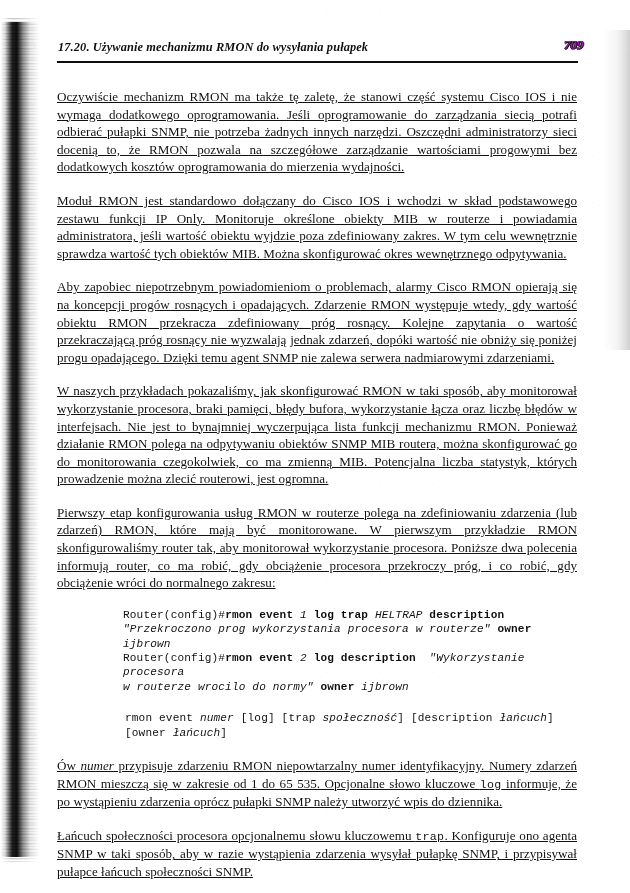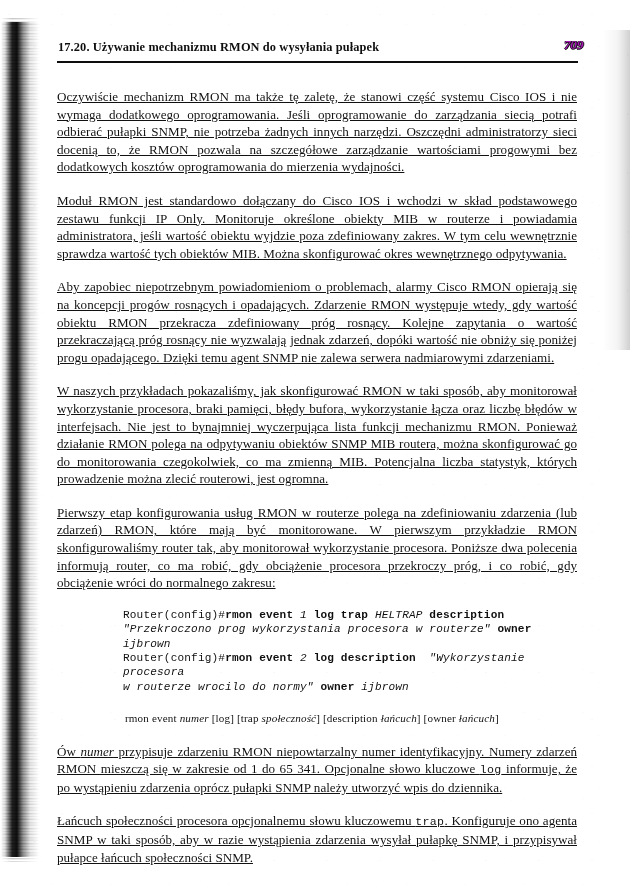--- a/index.html
+++ b/index.html
@@ -93,20 +93,21 @@
     top: 40px;
     width: 520px;
   }
 
   
   #running-head {
     position: relative;
     height: 30px;
   }
   #running-head .rh-title {
+    font-style: italic;
     font-weight: bold;
     font-size: 12.4px;
     letter-spacing: 0.1px;
     color: #131313;
     position: absolute;
     left: 1px;
     top: 0;
     white-space: nowrap;
   }
   #running-head .rh-pageno {
@@ -161,21 +162,21 @@
     line-height: 14.4px;
     color: #121212;
     margin: 0 0 0 0;
     padding-left: 21px;
     white-space: pre-wrap;
     letter-spacing: 0.15px;
   }
   .code b { font-weight: bold; }
   .code i { font-style: italic; }
   .code-block-1 { margin-top: 14px; margin-bottom: 17px; }
-  .code-block-2 { margin-top: 13px; margin-bottom: 17px; padding-left: 23px; font-family: Liberation Serif, serif; }
+  .code-block-2 { margin-top: 13px; margin-bottom: 17px; padding-left: 23px; }
 
   .line { display: block; padding-left: 45px; }
 </style>
 </head>
 <body>
 
 <div id="page">
 
   <div id="gutter-shadow"></div>
   <div id="gutter-noise"></div>
@@ -197,20 +198,20 @@
 
     <p class="para"><span>W naszych przykładach pokazaliśmy, jak skonfigurować RMON w taki sposób, aby monitorował wykorzystanie procesora, braki pamięci, błędy bufora, wykorzystanie łącza oraz liczbę błędów w interfejsach. Nie jest to bynajmniej wyczerpująca lista funkcji mechanizmu RMON. Ponieważ działanie RMON polega na odpytywaniu obiektów SNMP MIB routera, można skonfigurować go do monitorowania czegokolwiek, co ma zmienną MIB. Potencjalna liczba statystyk, których prowadzenie można zlecić routerowi, jest ogromna.</span></p>
 
     <p class="para"><span>Pierwszy etap konfigurowania usług RMON w routerze polega na zdefiniowaniu zdarzenia (lub zdarzeń) RMON, które mają być monitorowane. W pierwszym przykładzie RMON skonfigurowaliśmy router tak, aby monitorował wykorzystanie procesora. Poniższe dwa polecenia informują router, co ma robić, gdy obciążenie procesora przekroczy próg, i co robić, gdy obciążenie wróci do normalnego zakresu:</span></p>
 
     <div class="code code-block-1"><span class="line"><span>Router(config)#</span><b>rmon event </b><i>1</i><b> log trap </b><i>HELTRAP</i><b> description</b></span><span class="line"><i>"Przekroczono prog wykorzystania procesora w routerze"</i><b> owner </b><i>ijbrown</i></span><span class="line"><span>Router(config)#</span><b>rmon event </b><i>2</i><b> log description</b><i>  "Wykorzystanie procesora</i></span><span class="line"><i>w routerze wrocilo do normy"</i><b> owner </b><i>ijbrown</i></span></div>
 
 
     <div class="code code-block-2"><span class="line"><span>rmon event </span><i>numer</i><span> [log] [trap </span><i>społeczność</i><span>] [description </span><i>łańcuch</i><span>] [owner </span><i>łańcuch</i><span>]</span></span></div>
 
-    <p class="para"><span>Ów </span><i>numer</i><span> przypisuje zdarzeniu RMON niepowtarzalny numer identyfikacyjny. Numery zdarzeń RMON mieszczą się w zakresie od 1 do 65 341. Opcjonalne słowo kluczowe </span><span class="mono">log</span><span> informuje, że po wystąpieniu zdarzenia oprócz pułapki SNMP należy utworzyć wpis do dziennika.</span></p>
+    <p class="para"><span>Ów </span><i>numer</i><span> przypisuje zdarzeniu RMON niepowtarzalny numer identyfikacyjny. Numery zdarzeń RMON mieszczą się w zakresie od 1 do 65 535. Opcjonalne słowo kluczowe </span><span class="mono">log</span><span> informuje, że po wystąpieniu zdarzenia oprócz pułapki SNMP należy utworzyć wpis do dziennika.</span></p>
 
     <p class="para"><span>Łańcuch społeczności procesora opcjonalnemu słowu kluczowemu </span><span class="mono">trap</span><span>. Konfiguruje ono agenta SNMP w taki sposób, aby w razie wystąpienia zdarzenia wysyłał pułapkę SNMP, i przypisywał pułapce łańcuch społeczności SNMP.</span></p>
 
   </div>
 
   <div id="speckle"></div>
 </div>
 
 </body></html>

